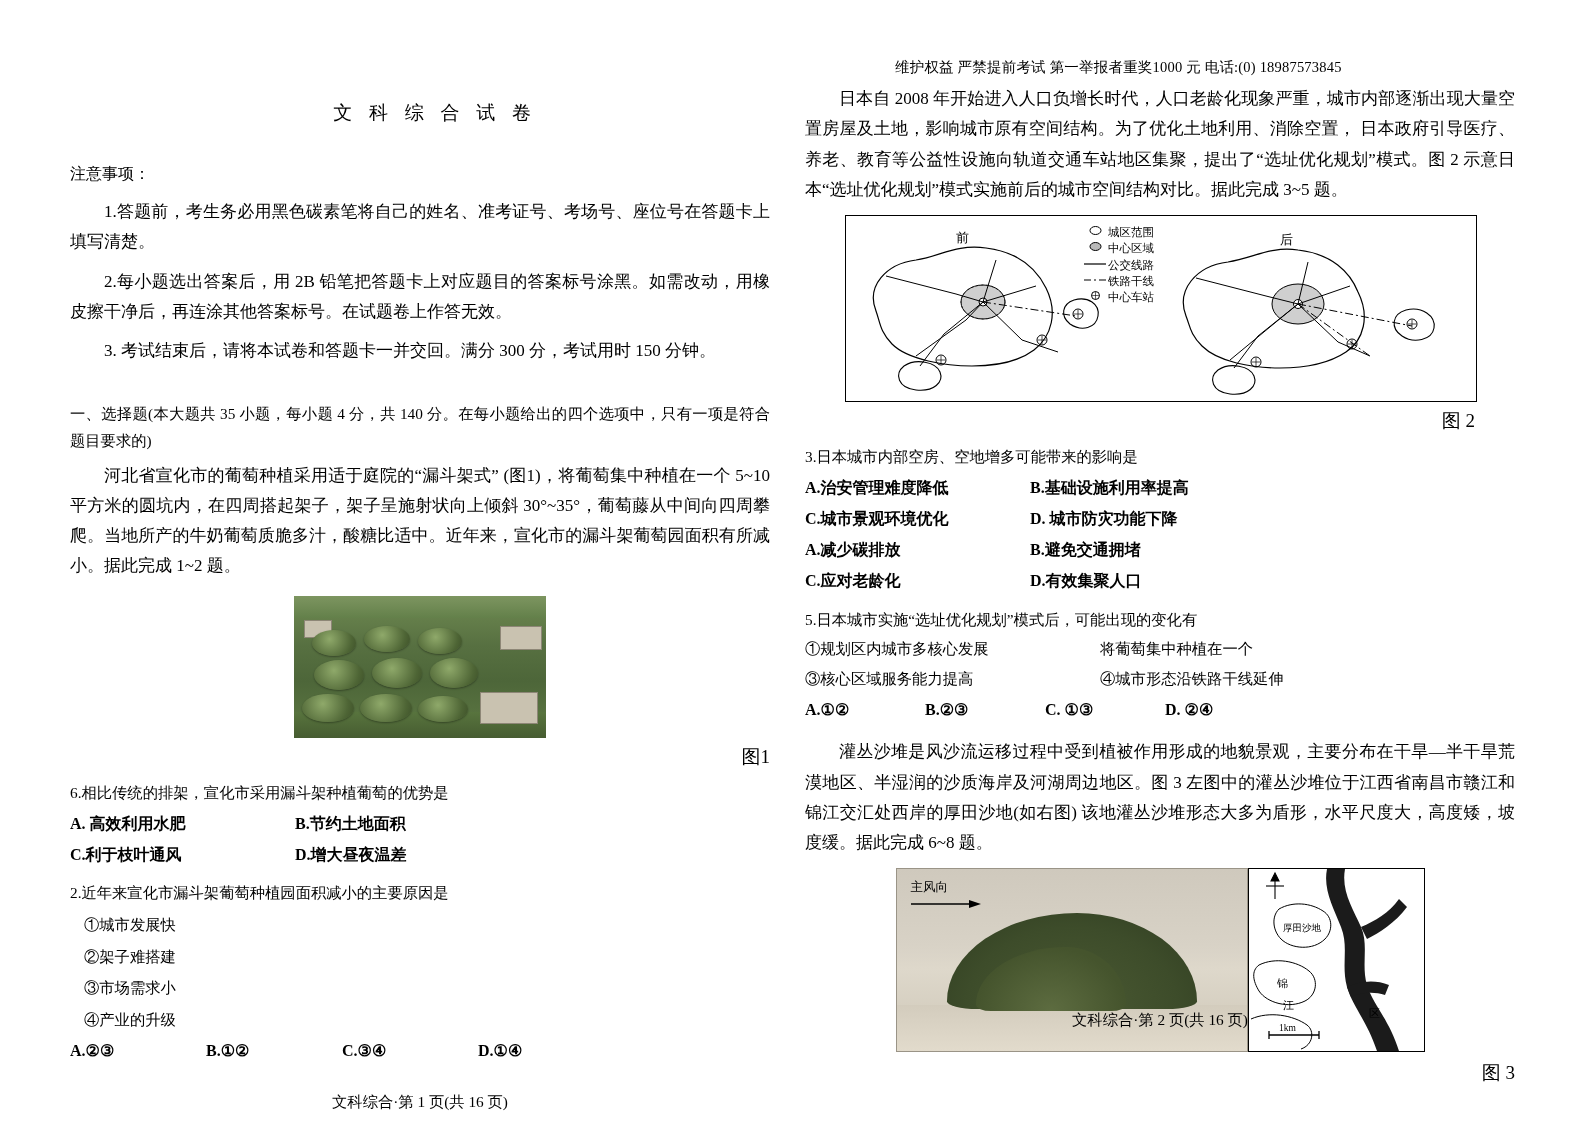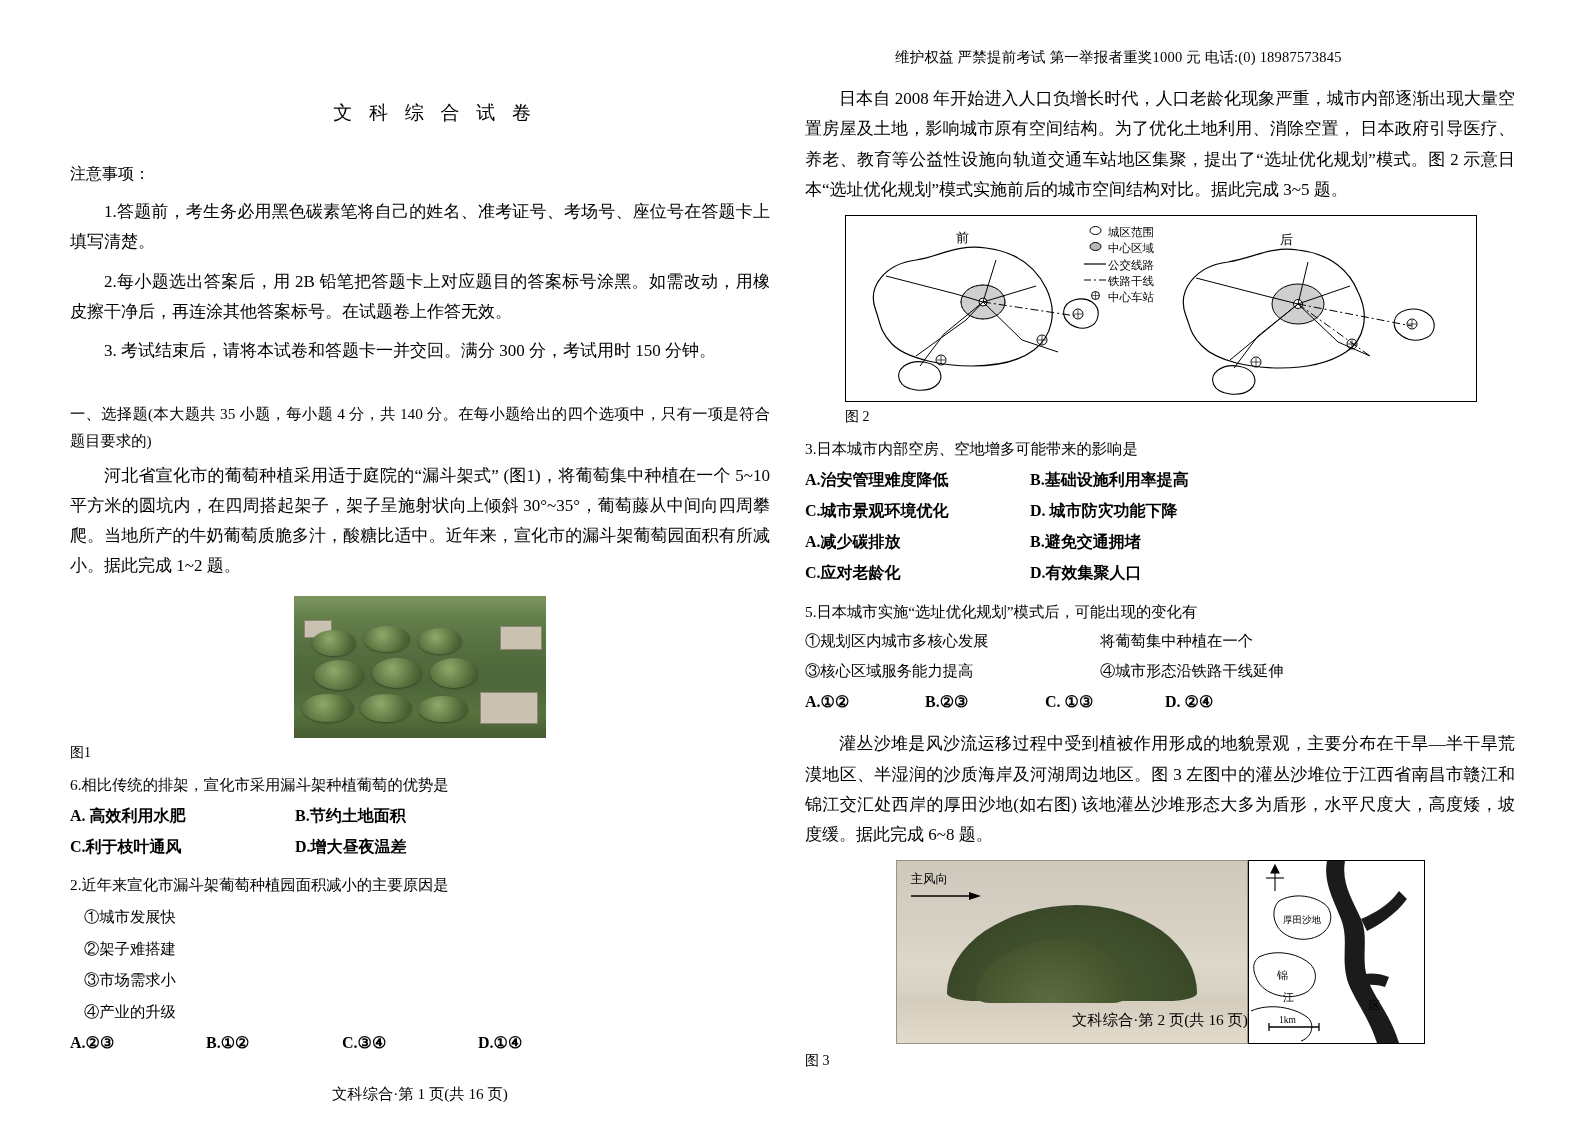--- a/index.html
+++ b/index.html
@@ -28,21 +28,21 @@
   }
   .col-right {
     position: absolute;
     left: 805px;
     top: 52px;
     width: 710px;
   }
   .watermark {
     position: absolute;
     left: 895px;
-    top: 48px;
+    top: 58px;
     font-size: 14.5px;
     font-family: "Liberation Serif", serif;
     color: #000;
     white-space: nowrap;
     letter-spacing: 0.2px;
   }
   .doc-title {
     text-align: center;
     font-size: 19px;
     letter-spacing: 6px;
@@ -65,22 +65,22 @@
     font-size: 15.3px;
     line-height: 1.78;
     margin: 34px 0 6px 0;
     text-align: justify;
   }
   .figure-box {
     margin: 14px auto 0 auto;
     text-align: center;
   }
   .fig-cap {
-    font-size: 14px;
-    text-align: left;
+    font-size: 19px;
+    text-align: right;
     margin-top: 6px;
   }
   
   .photo-vineyard {
     width: 252px;
     height: 142px;
     margin: 0 auto;
     position: relative;
     overflow: hidden;
     background:

